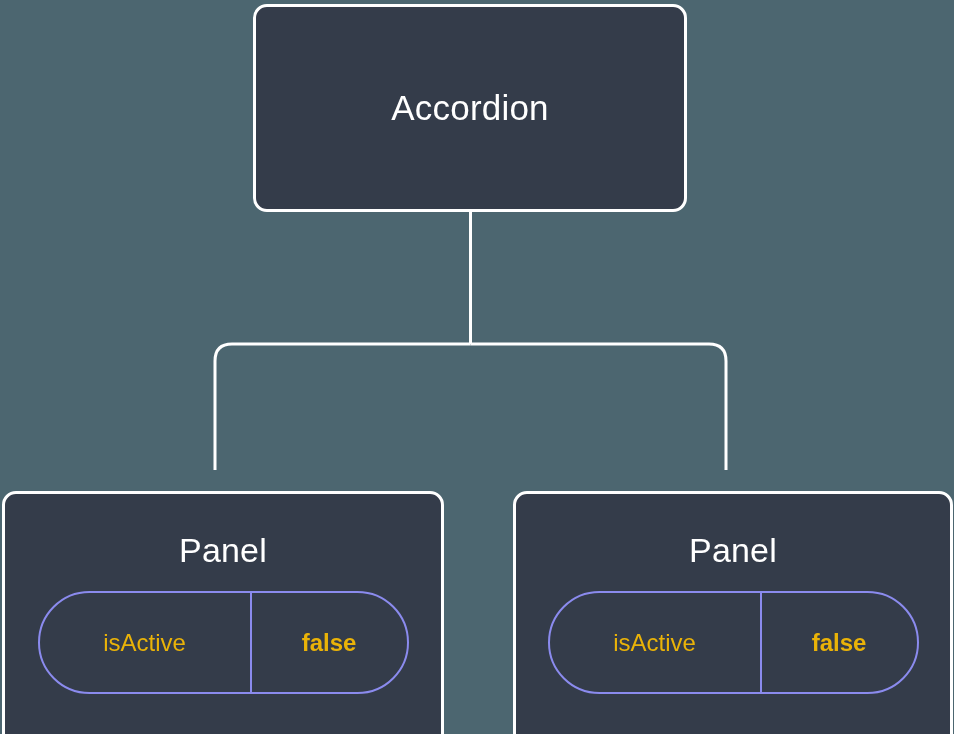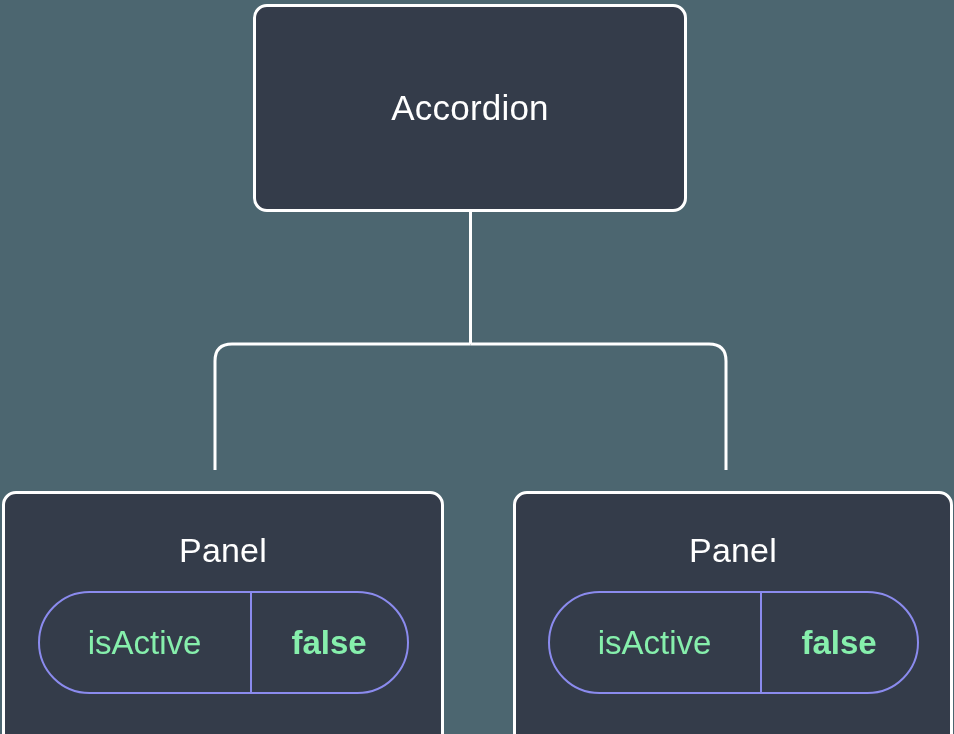--- a/index.html
+++ b/index.html
@@ -91,22 +91,22 @@
     border-radius: 52px;
     display: flex;
     align-items: stretch;
     background: transparent;
   }
   .pill-key,
   .pill-value {
     display: flex;
     align-items: center;
     justify-content: center;
-    color: #86efac;
-    font-size: 33px;
+    color: #eab308;
+    font-size: 24px;
     font-weight: 400;
     white-space: nowrap;
     box-sizing: border-box;
   }
   .pill-key {
     width: 212px;
     border-right: 2px solid #8b8bee;
   }
   .pill-value {
     width: 155px;

